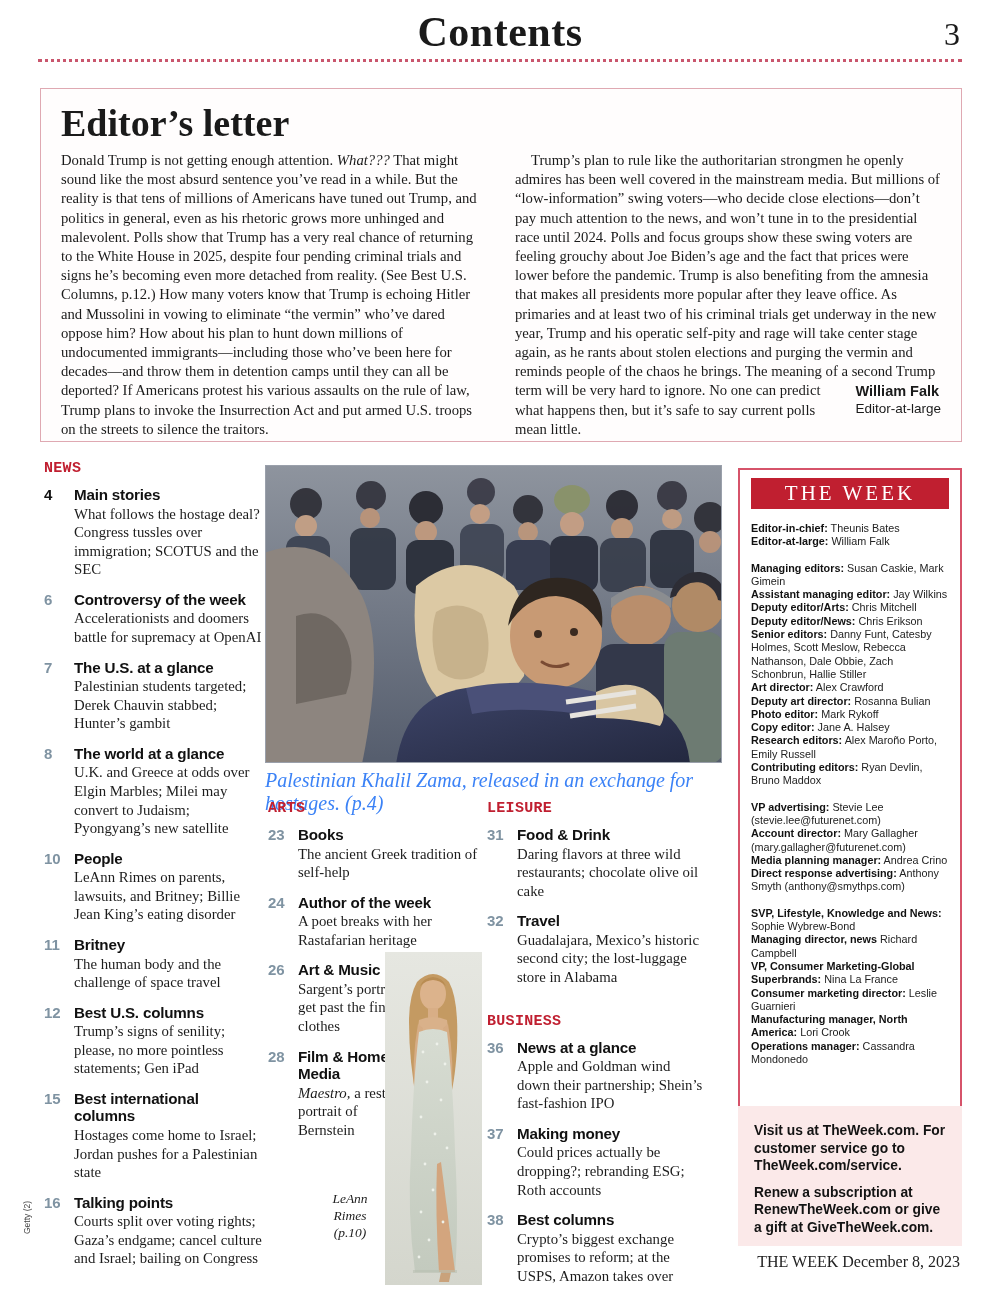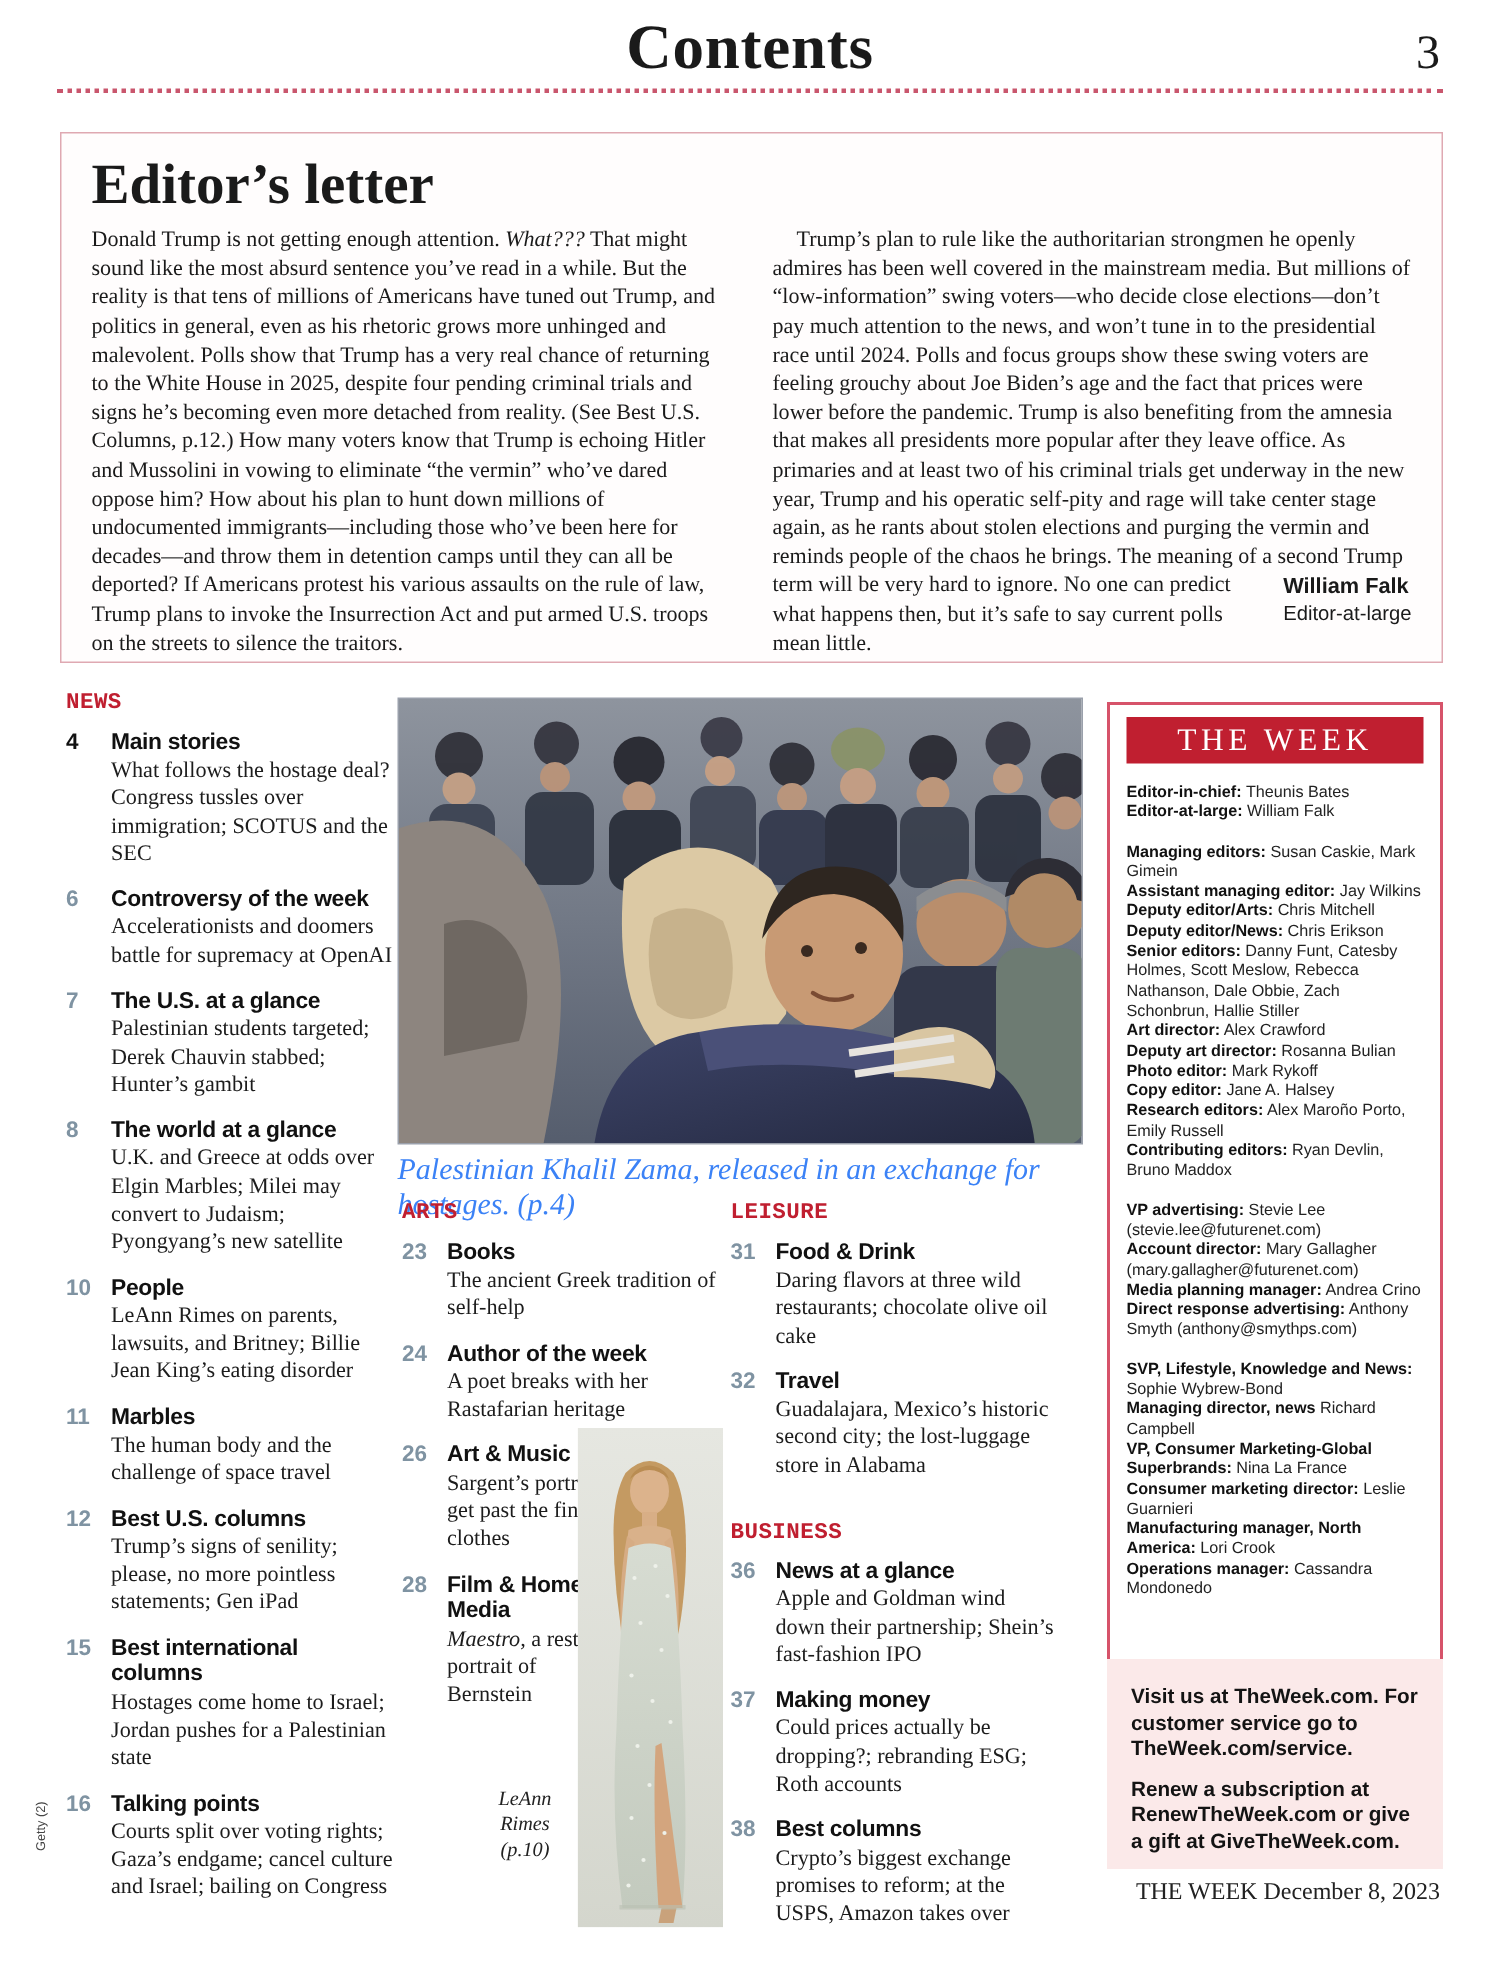--- a/index.html
+++ b/index.html
@@ -150,21 +150,21 @@
           <span class="toc-num">10</span>
           <div class="toc-body">
             <div class="toc-title">People</div>
             <div class="toc-desc"><i></i><span>LeAnn Rimes on parents, lawsuits, and Britney; Billie Jean King’s eating disorder</span></div>
           </div>
         </div>
 
         <div class="toc-item">
           <span class="toc-num">11</span>
           <div class="toc-body">
-            <div class="toc-title">Marbles</div>
+            <div class="toc-title">Britney</div>
             <div class="toc-desc"><i></i><span>The human body and the challenge of space travel</span></div>
           </div>
         </div>
 
         <div class="toc-item">
           <span class="toc-num">12</span>
           <div class="toc-body">
             <div class="toc-title">Best U.S. columns</div>
             <div class="toc-desc"><i></i><span>Trump’s signs of senility; please, no more pointless statements; Gen iPad</span></div>
           </div>

